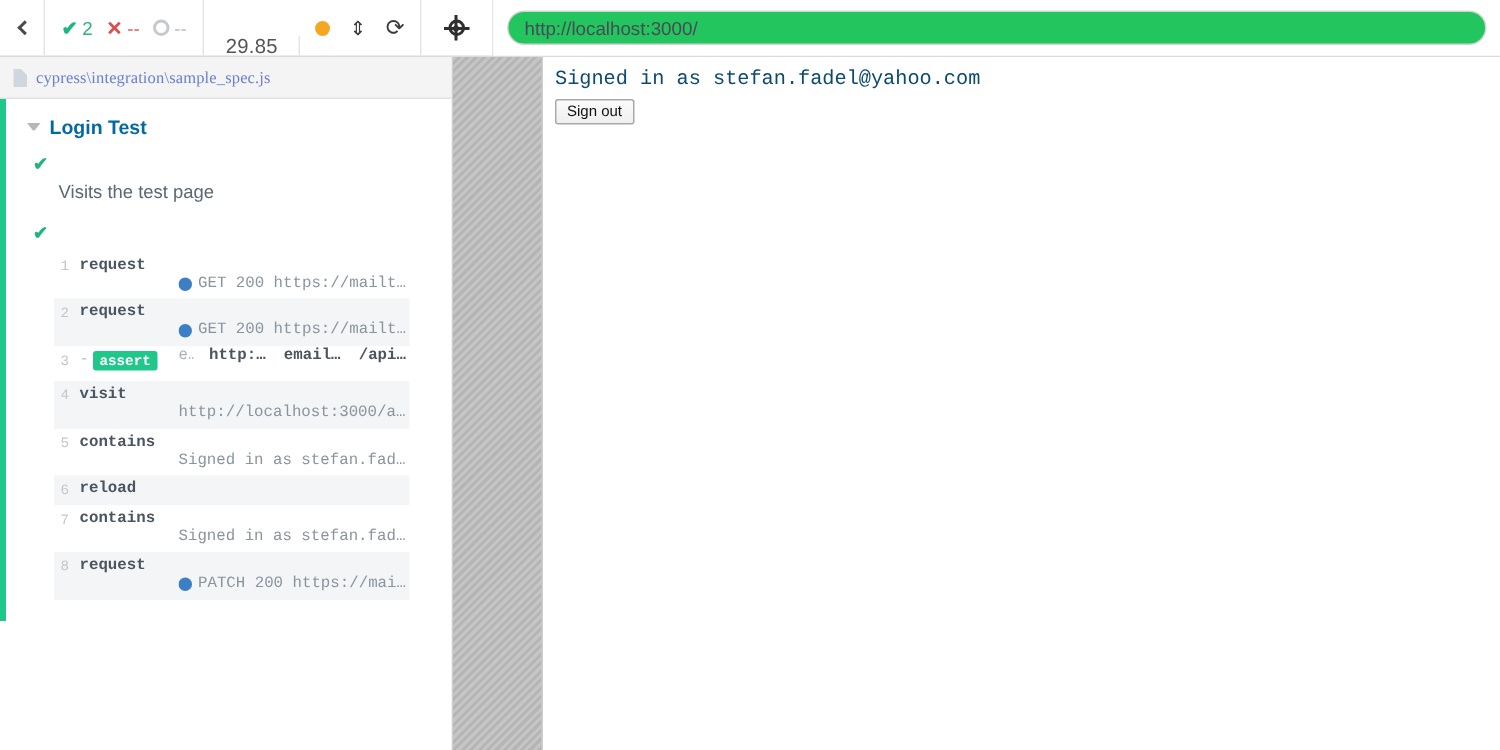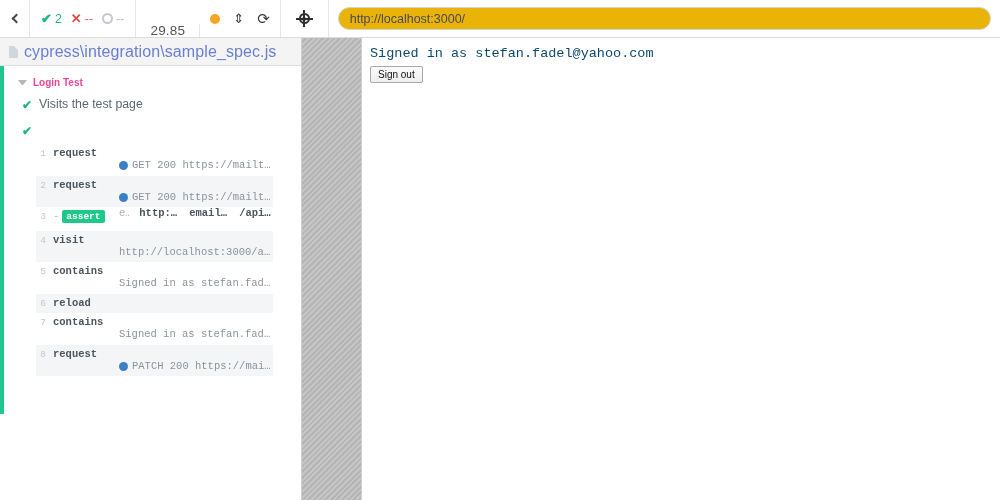--- a/index.html
+++ b/index.html
@@ -49,21 +49,21 @@
   .ic-target .ring {
     position: absolute; left: 2px; top: 2px; width: 11px; height: 11px;
     border: 2px solid #2f2f2f; border-radius: 50%;
   }
   .ic-target .vb { position: absolute; left: 6.5px; top: -1px; width: 2px; height: 17px; background: #2f2f2f; }
   .ic-target .hb { position: absolute; top: 6.5px; left: -1px; height: 2px; width: 17px; background: #2f2f2f; }
   .ic-target .ctr { position: absolute; left: 5.5px; top: 5.5px; width: 4px; height: 4px; border-radius: 50%; background: #2f2f2f; }
   .urlwrap { flex: 1; display: flex; align-items: center; padding: 0 9px; background: #fff; }
   .urlbar {
     width: 100%; height: 23px; border: 1px solid #d4d4d4; border-radius: 12px;
-    background: #eab308; font-size: 12.5px; color: #4a4a56;
+    background: #22c55e; font-size: 12.5px; color: #4a4a56;
     padding: 0 11px; display: flex; align-items: center;
     font-family: "Liberation Sans", sans-serif;
   }
 
   
   .body { flex: 1; display: flex; min-height: 0; background: #f3f3f3; }
 
   
   .reporter {
     width: 301px; flex: 0 0 301px;
@@ -78,47 +78,47 @@
     border-bottom: 1px solid #e2e2e2;
   }
   .file-icon {
     width: 9px; height: 12px; background: #cfd6de;
     border-top-right-radius: 0; position: relative; flex: 0 0 9px;
   }
   .file-icon::after {
     content: ""; position: absolute; right: 0; top: 0;
     border-left: 4px solid transparent; border-top: 4px solid #f4f4f4;
   }
-  .spec-path { font-size: 16px; color: #6a7fd2; letter-spacing: .1px; }
+  .spec-path { font-size: 11px; color: #6a7fd2; letter-spacing: .1px; font-family: Liberation Serif, serif; }
 
   .runnables {
     flex: 1; overflow: hidden; background: #fff;
     position: relative; padding-top: 7px;
   }
   .greenbar {
     position: absolute; left: 0; top: 0; width: 4px; height: 348px;
     background: #20c78a;
   }
   .suite {
     display: flex; align-items: center; gap: 6px;
     padding: 4px 0 4px 18px;
   }
   .tri {
     width: 0; height: 0; border-left: 4.5px solid transparent;
     border-right: 4.5px solid transparent; border-top: 5px solid #b4b8bd;
     flex: 0 0 9px;
   }
-  .suite-title { font-size: 10px; font-weight: bold; color: #ec4899; }
+  .suite-title { font-size: 13px; font-weight: bold; color: #0369a1; }
 
   .test-item {
     display: flex; align-items: flex-start; gap: 7px;
     padding: 5px 20px 5px 22px;
   }
   .test-check { color: #1fb57e; font-size: 12px; font-weight: bold; line-height: 16px; flex: 0 0 10px; }
-  .test-title { font-size: 12.3px; color: #5a6874; line-height: 15.5px; }
+  .test-title { font-size: 12.3px; color: #5a6874; line-height: 15.5px; margin-top: 20px; }
 
   .test-body-label {
     display: flex; align-items: center; gap: 6px;
     padding: 6px 0 5px 38px;
   }
   .tri-sm {
     width: 0; height: 0; border-left: 4px solid transparent;
     border-right: 4px solid transparent; border-top: 4.5px solid #c3c7cc;
   }
   .tbl-text { font-size: 10.5px; color: #aeb3b9; letter-spacing: .7px; }

